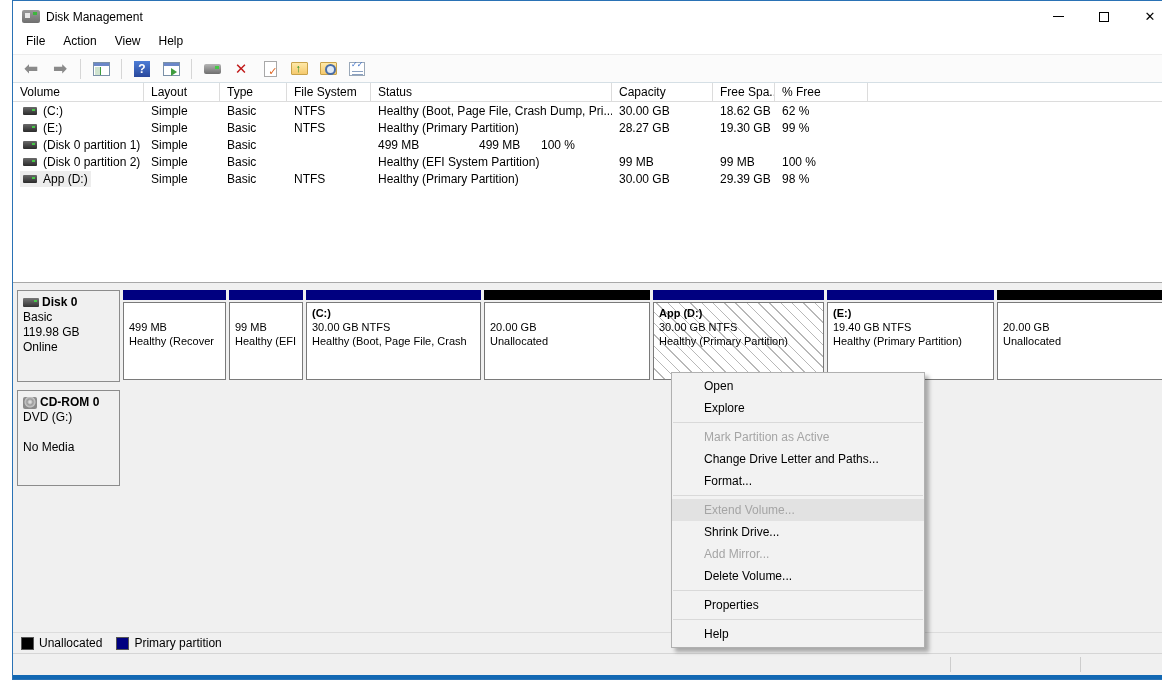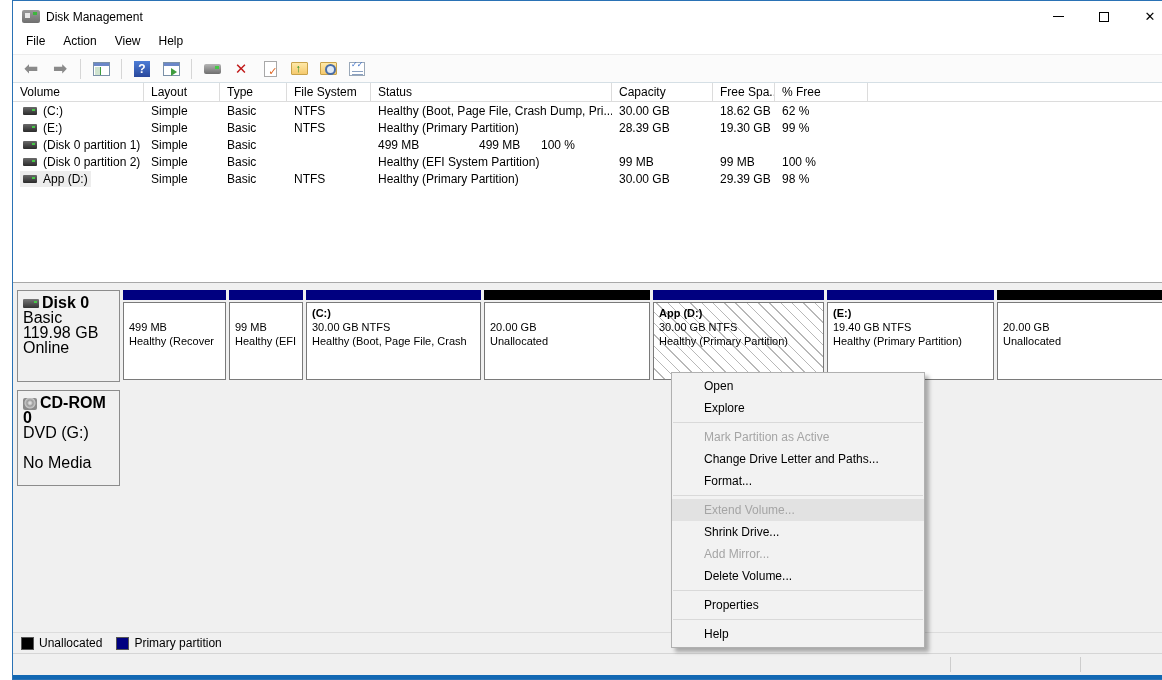--- a/index.html
+++ b/index.html
@@ -61,21 +61,21 @@
   .vol-ic::after { content:""; position:absolute; right:2px; top:2px; width:3px; height:2px; background:#46c846; }
   .vol-name-wrap { display:inline-flex; align-items:center; padding:1px 3px; }
   .vol-name-wrap.sel { background:#ededed; }
 
   
   .splitter { height:5px; background:#f0f0f0; border-top:1px solid #a8a8a8; flex:none; }
 
   
   .diskpane { background:#f0f0f0; position:relative; flex:1; }
   .disk-info { position:absolute; left:4px; width:103px; border:1px solid #8c8c8c; background:#f0f0f0;
-    padding:4px 5px; font-size:16px; line-height:15px; }
+    padding:4px 5px; font-size:12px; line-height:15px; }
   .disk-info .bold { font-weight:bold; }
   .d0 { top:3px; height:92px; }
   .d1 { top:103px; height:96px; }
   .disk-ic { display:inline-block; width:16px; height:9px; background:linear-gradient(#777,#333); border-radius:1px;
     margin-right:3px; position:relative; vertical-align:middle; }
   .disk-ic::after { content:""; position:absolute; right:2px; top:2px; width:3px; height:2px; background:#46c846; }
   .cd-ic { display:inline-block; width:14px; height:12px; margin-right:3px; vertical-align:middle;
     background:radial-gradient(circle at 7px 5px,#ddd 1px,#9a9a9a 3px,#c8c8c8 5px,#8a8a8a 6px); border-radius:2px; }
   .strip { position:absolute; left:110px; top:3px; height:90px; display:flex; gap:3px; }
   .part { flex:none; display:flex; flex-direction:column; }
@@ -205,21 +205,21 @@
       <div class="vt-cell c0">
           <span class="vol-name-wrap">
             <span class="vol-ic"></span>
             <span>(E:)</span>
           </span>
         </div>
       <div class="vt-cell c1">Simple</div>
       <div class="vt-cell c2">Basic</div>
       <div class="vt-cell c3">NTFS</div>
       <div class="vt-cell c4">Healthy (Primary Partition)</div>
-      <div class="vt-cell c5">28.39 GB</div>
+      <div class="vt-cell c5">28.27 GB</div>
       <div class="vt-cell c6">19.30 GB</div>
       <div class="vt-cell c7">99 %</div>
     </div>
     <div class="vt-row">
       <div class="vt-cell c0">
           <span class="vol-name-wrap">
             <span class="vol-ic"></span>
             <span>(Disk 0 partition 1)</span>
           </span>
         </div>

